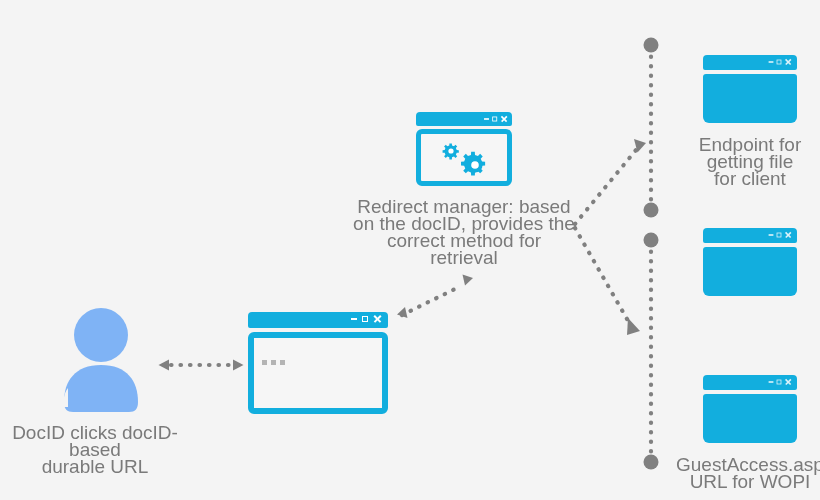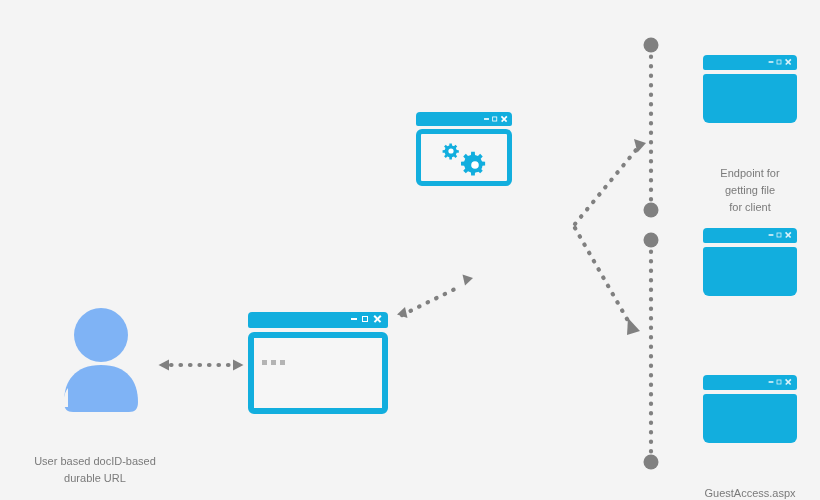--- a/index.html
+++ b/index.html
@@ -12,25 +12,24 @@
   }
   #stage{position:absolute;left:0;top:0;width:820px;height:500px;}
   .svg-layer{position:absolute;left:0;top:0;width:820px;height:500px;}
 
   .node{position:absolute;}
 
   
   .caption{
     position:absolute;
     color:#7a7a7a;
-    font-size:11px;
+    font-size:19px;
     line-height:17px;
     text-align:center;
     white-space:pre-line;
-    margin-top:29px;
   }
 
   
   .win-outline{position:absolute;}
   .win-outline .titlebar{
     position:absolute;left:0;top:0;
     width:100%;height:16px;
     background:#12aede;
     border-radius:4px 4px 2px 2px;
   }
@@ -132,21 +131,21 @@
   </svg>
 
   <div class="node avatar" style="left:55px;top:305px;width:92px;height:108px;">
     <svg width="92" height="108" viewBox="0 0 92 108">
       <circle cx="46" cy="30" r="27" fill="#7fb3f5"></circle>
       <path d="M46,60 C20,60 9,76 9,97 C9,104 12,107 18,107
                L74,107 C80,107 83,104 83,97 C83,76 72,60 46,60 Z" fill="#7fb3f5"></path>
       <path d="M13,83 C9,88 8,95 9,102 L13,102 Z" fill="#f4f4f4"></path>
     </svg>
   </div>
-  <div class="caption" style="left:0px;top:424px;width:190px;">User based docID-based
+  <div class="caption" style="left:0px;top:424px;width:190px;">DocID clicks docID-based
 durable URL</div>
 
   <div class="node win-outline" style="left:248px;top:312px;width:140px;height:102px;">
     <div class="titlebar">
       <div class="ctrls">
         <span class="ctrl-min"></span>
         <span class="ctrl-max"></span>
         <span class="ctrl-close"></span>
       </div>
     </div>
@@ -185,20 +184,24 @@
                    L7.6,-0.4 L6.2,2.8 L8.4,5.2 L5.6,8 L3.2,5.8 L0,7 L-0.2,10.4 L-4.2,10.4
                    L-4.4,7 L-7.6,5.8 L-10,8 L-12.8,5.2 L-10.6,2.8 L-11.8,-0.4 L-15.2,-0.6
                    L-15.2,-4.6 L-11.8,-4.8 L-10.6,-8 L-12.8,-10.4 L-10,-13.2 L-7.6,-10.8
                    L-4.4,-12 L-4.2,-15.4 L-0.2,-15.4 Z" transform="translate(2,3) scale(0.92)" fill="#12aede"></path>
           <circle cx="2" cy="2" r="7.6" fill="#12aede"></circle>
           <circle cx="2" cy="2" r="3.8" fill="#ffffff"></circle>
         </g>
       </svg>
     </div>
   </div>
+  <div class="caption" style="left:344px;top:198px;width:240px;">Redirect manager: based
+on the docID, provides the
+correct method for
+retrieval</div>
 
   <div class="node win-filled" style="left:703px;top:55px;width:94px;height:68px;">
     <div class="titlebar">
       <div class="ctrls" style="transform:scale(.8);transform-origin:right center;">
         <span class="ctrl-min"></span>
         <span class="ctrl-max"></span>
         <span class="ctrl-close"></span>
       </div>
     </div>
     <div class="body" style="top:19px;height:49px;"></div>

